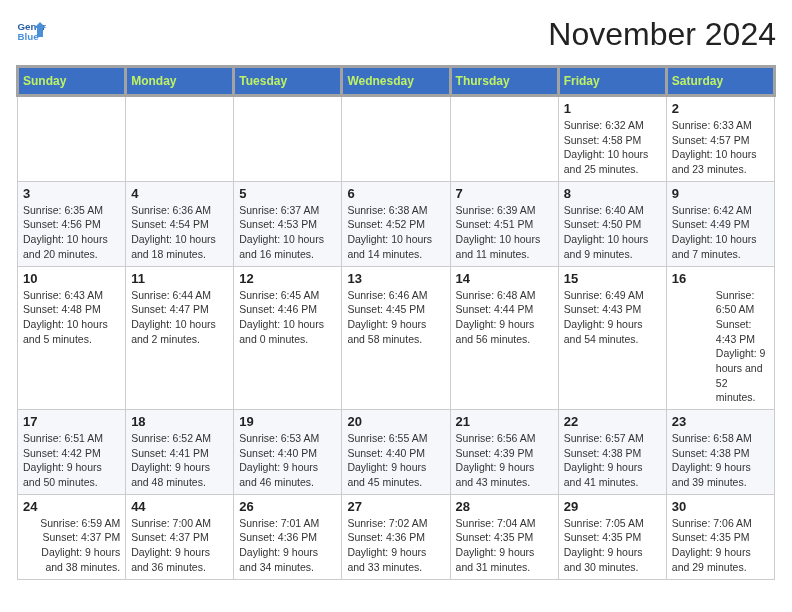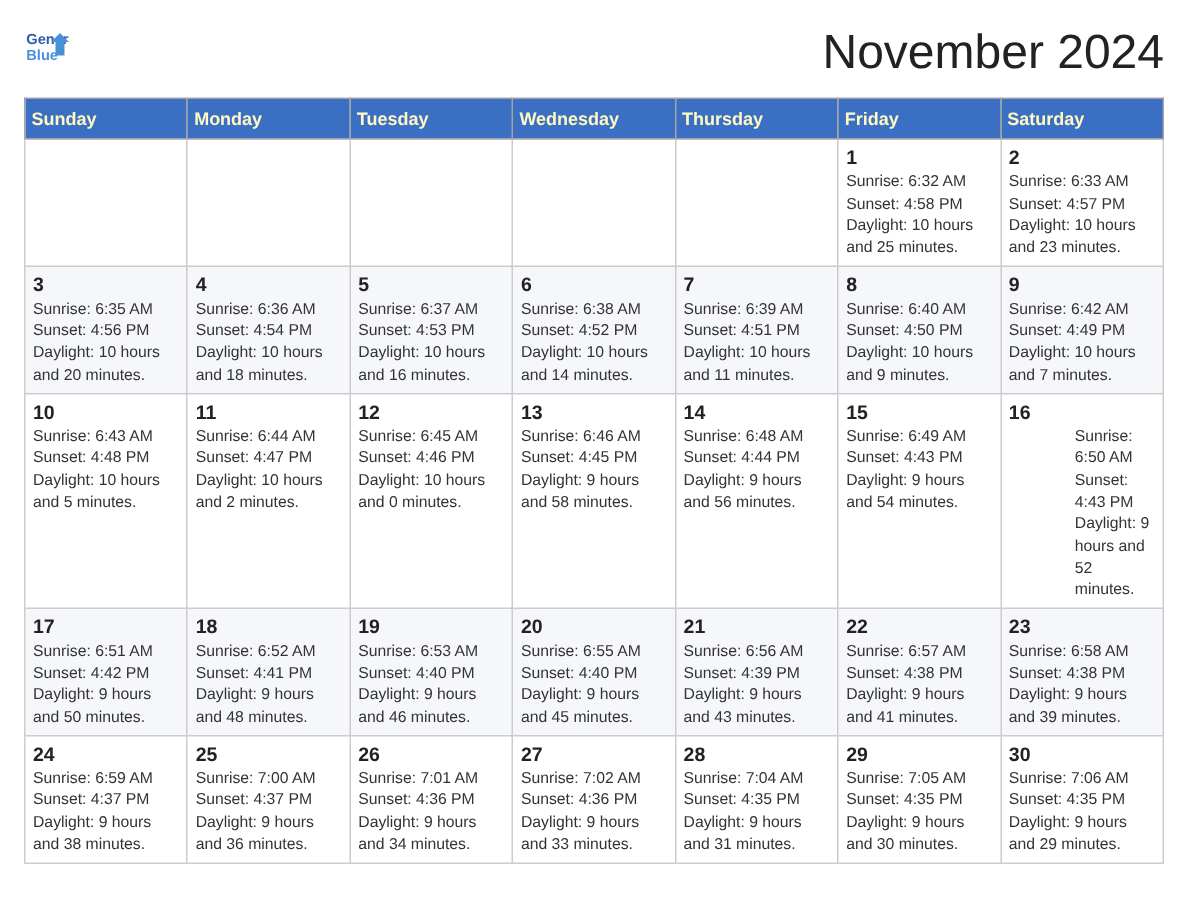--- a/index.html
+++ b/index.html
@@ -37,26 +37,26 @@
       font-size: 14px;
       color: #555;
     }
     .calendar {
       width: 100%;
       border-collapse: collapse;
       font-size: 11px;
     }
     .calendar th {
       background: #3a6fc4;
-      color: #fef9c3;
+      color: #bef264;
       padding: 6px 4px;
       text-align: left;
       font-size: 12px;
       font-weight: bold;
-      border: 1px solid #a3a3a3;
+      border: 3px solid #a3a3a3;
     }
     .calendar td {
       border: 1px solid #ccc;
       vertical-align: top;
       padding: 4px 5px;
       width: 108px;
       min-height: 80px;
       background: #fff;
     }
     .calendar tr:nth-child(even) td {
@@ -254,26 +254,26 @@
         <td>
           <span class="day-number">23</span>
           <div class="day-info" style="white-space: pre-line;">Sunrise: 6:58 AM
 Sunset: 4:38 PM
 Daylight: 9 hours and 39 minutes.</div>
         </td>
       </tr>
       <tr>
         <td>
           <span class="day-number">24</span>
-          <div class="day-info" style="white-space: pre-line;">Sunrise: 6:59 AM
+          <div class="day-info" style="white-space: pre-line; text-align: right;">Sunrise: 6:59 AM
 Sunset: 4:37 PM
 Daylight: 9 hours and 38 minutes.</div>
         </td>
         <td>
-          <span class="day-number">25</span>
+          <span class="day-number">44</span>
           <div class="day-info" style="white-space: pre-line;">Sunrise: 7:00 AM
 Sunset: 4:37 PM
 Daylight: 9 hours and 36 minutes.</div>
         </td>
         <td>
           <span class="day-number">26</span>
           <div class="day-info" style="white-space: pre-line;">Sunrise: 7:01 AM
 Sunset: 4:36 PM
 Daylight: 9 hours and 34 minutes.</div>
         </td>

